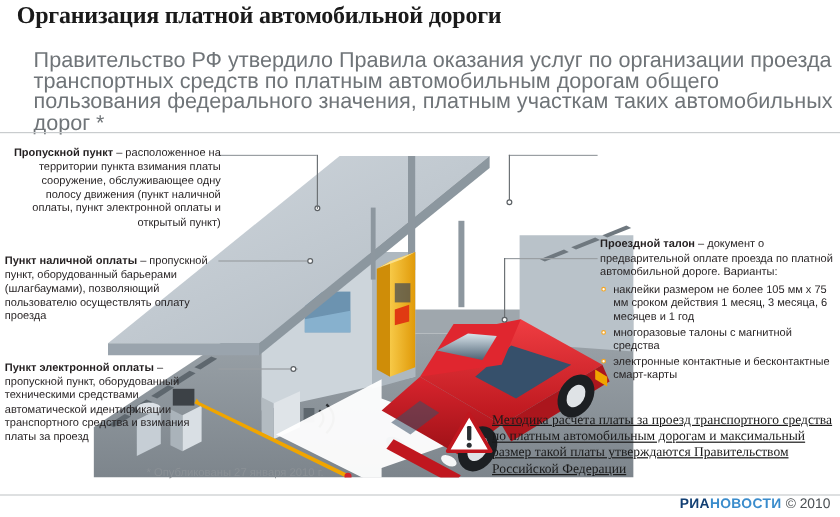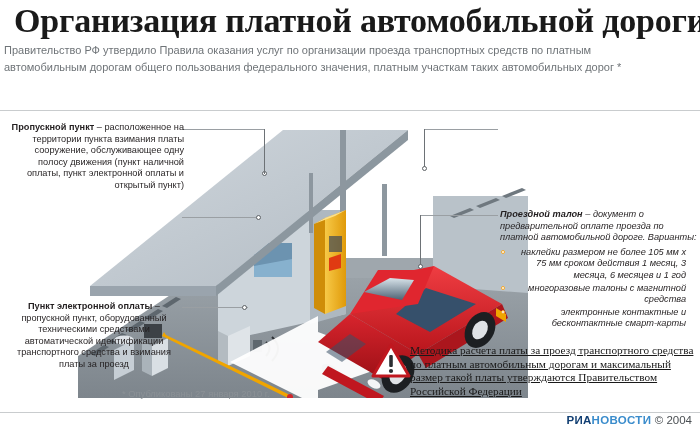--- a/index.html
+++ b/index.html
@@ -7,45 +7,45 @@
     width:700px;height:431px;overflow:hidden;position:relative;
     font-family:"Liberation Sans", sans-serif;
     color:#231f20;
   }
   .page{position:absolute;inset:0;background:#ffffff;}
 
   
   .title{
     position:absolute;left:14px;top:2px;width:676px;
     font-family:"Liberation Serif", serif;
-    font-size:34px;font-weight:700;letter-spacing:-0.2px;
+    font-size:20px;font-weight:700;letter-spacing:-0.2px;
     color:#1a1a1a;white-space:nowrap;
   }
   .subtitle{
-    position:absolute;left:4px;top:42px;width:666px;
-    font-size:11px;line-height:17.2px;color:#6f7478;
+    position:absolute;left:28px;top:42px;width:666px;
+    font-size:18px;line-height:17.2px;color:#6f7478;
   }
   .hdr-rule{
     position:absolute;left:0;top:110px;width:700px;height:1px;
     background:#c9ccce;
   }
 
   
   .blk{position:absolute;font-size:9.2px;line-height:11.6px;color:#231f20;}
   .blk b{font-weight:700;}
   .blk .dash{color:#231f20;}
 
   #blk-checkpoint{left:4px;top:122px;width:180px;text-align:right;}
   #blk-cash{left:4px;top:212px;width:180px;}
-  #blk-electronic{left:4px;top:301px;width:180px;text-align:center;}
+  #blk-electronic{left:4px;top:301px;width:180px;}
 
   #blk-tollpoint{left:500px;top:122px;width:196px;}
-  #blk-ticket{left:500px;top:209px;width:198px;font-style:italic;}
-
-  .bullets{margin:3px 12px 0 0;padding:0;list-style:none;text-align:right;}
+  #blk-ticket{left:500px;top:198px;width:198px;}
+
+  .bullets{margin:3px 0 0 0;padding:0;list-style:none;}
   .bullets li{
     position:relative;padding-left:11px;margin-bottom:1px;
     font-size:9.2px;line-height:11.6px;
   }
   .bullets li::before{
     content:"";position:absolute;left:1px;top:3.4px;
     width:4px;height:4px;border-radius:50%;
     border:1.4px solid #f5a623;background:#fff;box-sizing:border-box;
   }
 
@@ -242,20 +242,23 @@
   <div class="dot" style="left:422px;top:166px;"></div>
 
   <div class="conn" style="left:420px;top:215px;width:78px;"></div>
   <div class="conn-v" style="left:420px;top:215px;height:52px;"></div>
   <div class="dot" style="left:418px;top:264px;"></div>
 
   <div class="blk" id="blk-checkpoint">
     <b>Пропускной пункт</b><span class="dash"> – </span><span>расположенное на территории пункта взимания платы сооружение, обслуживающее одну полосу движения (пункт наличной оплаты, пункт электронной оплаты и открытый пункт)</span>
   </div>
 
+  <div class="blk" id="blk-cash">
+    <b>Пункт наличной оплаты</b><span class="dash"> – </span><span>пропускной пункт, оборудованный барьерами (шлагбаумами), позволяющий пользователю осуществлять оплату проезда</span>
+  </div>
 
   <div class="blk" id="blk-electronic">
     <b>Пункт электронной оплаты</b><span class="dash"> – </span><span>пропускной пункт, оборудованный техническими средствами автоматической идентификации транспортного средства и взимания платы за проезд</span>
   </div>
 
 
   <div class="blk" id="blk-ticket">
     <b>Проездной талон</b><span class="dash"> – </span><span>документ о предварительной оплате проезда по платной автомобильной дороге. Варианты:</span>
     <ul class="bullets">
       <li>наклейки размером не более 105 мм х 75 мм сроком действия 1 месяц, 3 месяца, 6 месяцев и 1 год</li>
@@ -270,16 +273,16 @@
       <rect x="18.2" y="13" width="3.6" height="12" rx="1.1" fill="#2b2f33"></rect>
       <circle cx="20" cy="29" r="2.1" fill="#2b2f33"></circle>
     </svg>
   </div>
   <div class="note-text">Методика расчета платы за проезд транспортного средства по платным автомобильным дорогам и максимальный размер такой платы утверждаются Правительством Российской Федерации</div>
 
   <div class="footnote">* Опубликованы 27 января 2010 г.</div>
 
   <div class="ftr-rule"></div>
   <div class="logo">
-    <span class="ria">РИА</span><span class="nov">НОВОСТИ</span> <span class="cpy">© 2004</span>
+    <span class="ria">РИА</span><span class="nov">НОВОСТИ</span> <span class="cpy">© 2010</span>
   </div>
 
 </div>
 
 </body></html>

